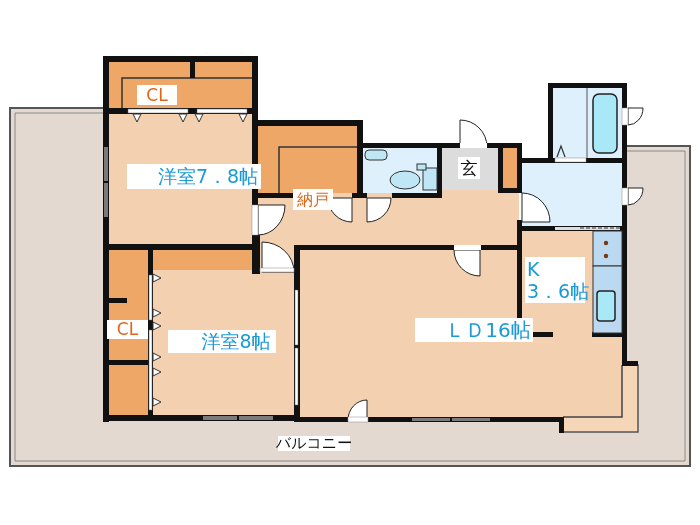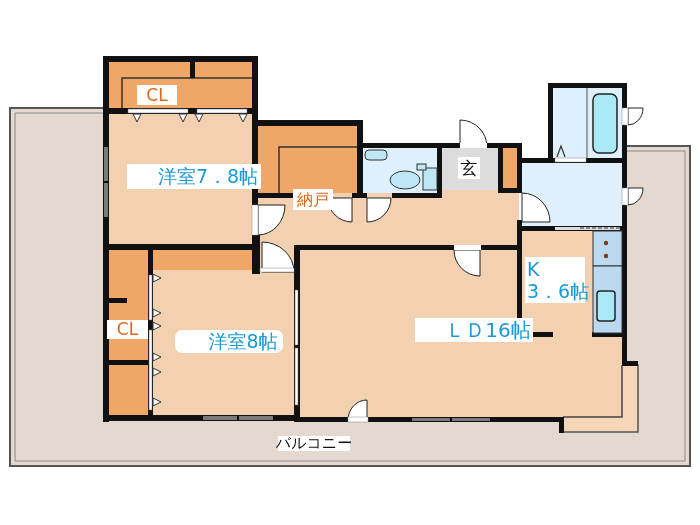--- a/index.html
+++ b/index.html
@@ -153,15 +153,15 @@
 <div class="lbl orange" style="left:137px;top:85px;width:40px;height:20px;font-size:17px;">CL</div>
 <div class="lbl blue" style="left:127px;top:164px;width:106px;height:25px;font-size:19px;">洋室7．8帖</div>
 <div class="lbl orange" style="left:293px;top:157px;width:40px;height:21px;font-size:16px;margin-top:32px;">納戸</div>
 <div class="lbl black" style="left:458px;top:157px;width:22px;height:22px;font-size:17px;">玄</div>
 <div class="lbl blue klbl" style="left:525px;top:257px;width:58px;height:46px;font-size:19px;">
   <span>K</span>
   <span>3．6帖</span>
 </div>
 <div class="lbl blue" style="left:375px;top:318px;width:90px;height:24px;font-size:20px;margin-left:40px;">ＬＤ16帖</div>
 <div class="lbl orange" style="left:107px;top:320px;width:41px;height:19px;font-size:17px;">CL</div>
-<div class="lbl blue" style="left:175px;top:330px;width:80px;height:23px;font-size:19px;border-radius:7px;">洋室8帖</div>
+<div class="lbl blue" style="left:168px;top:330px;width:80px;height:23px;font-size:19px;">洋室8帖</div>
 <div class="lbl black" style="left:278px;top:436px;width:72px;height:15px;font-size:15px;">バルコニー</div>
 </div>
 
 </body></html>

